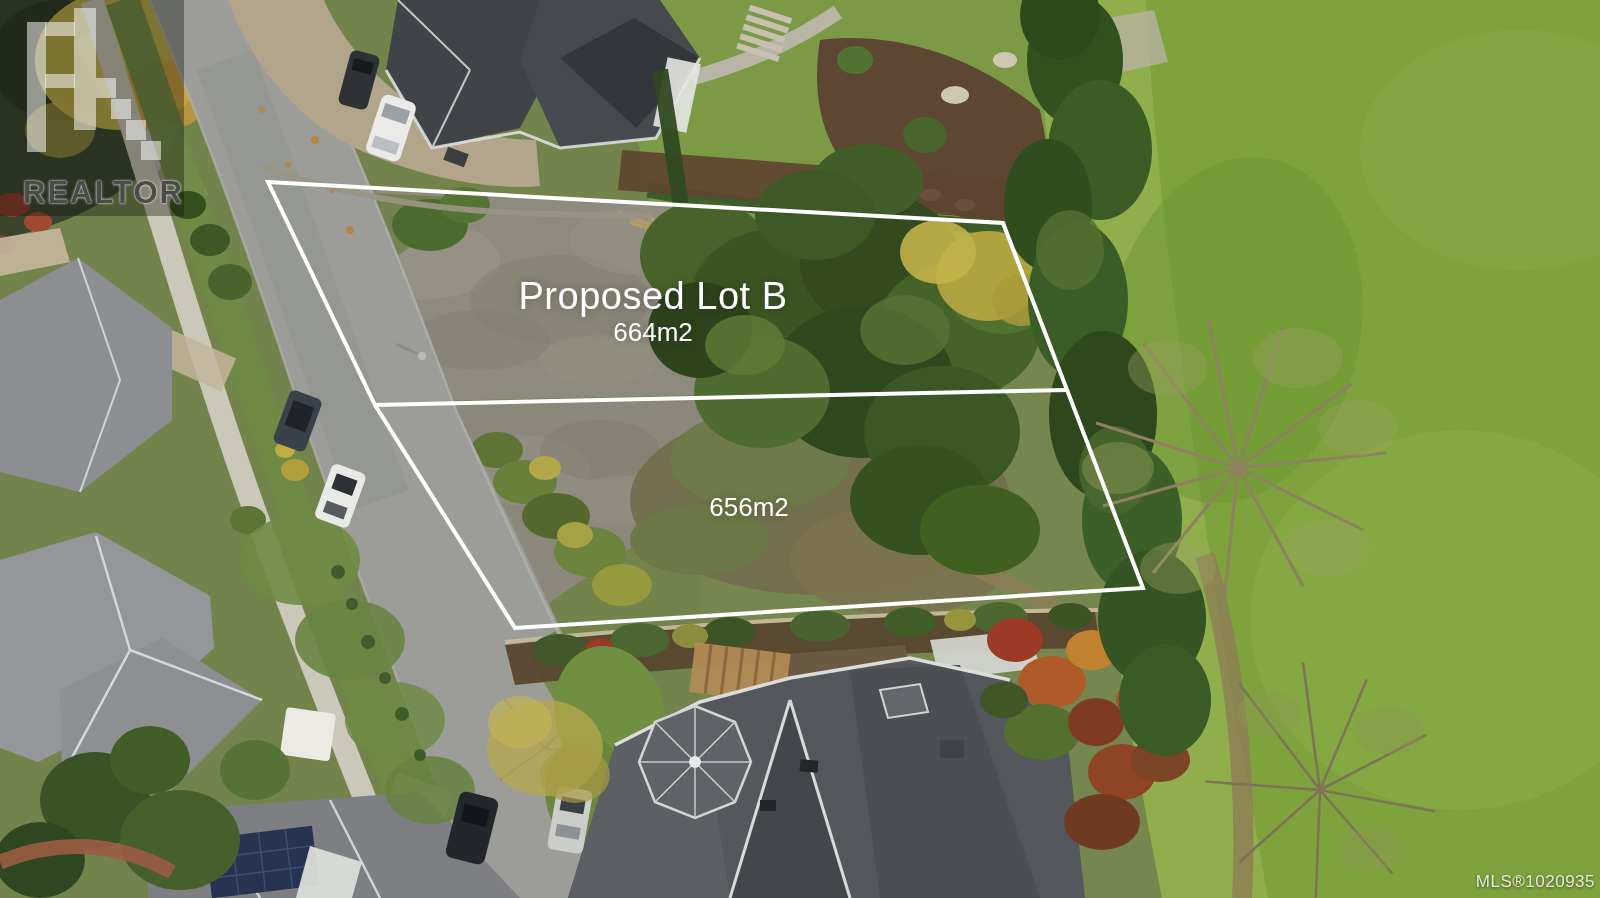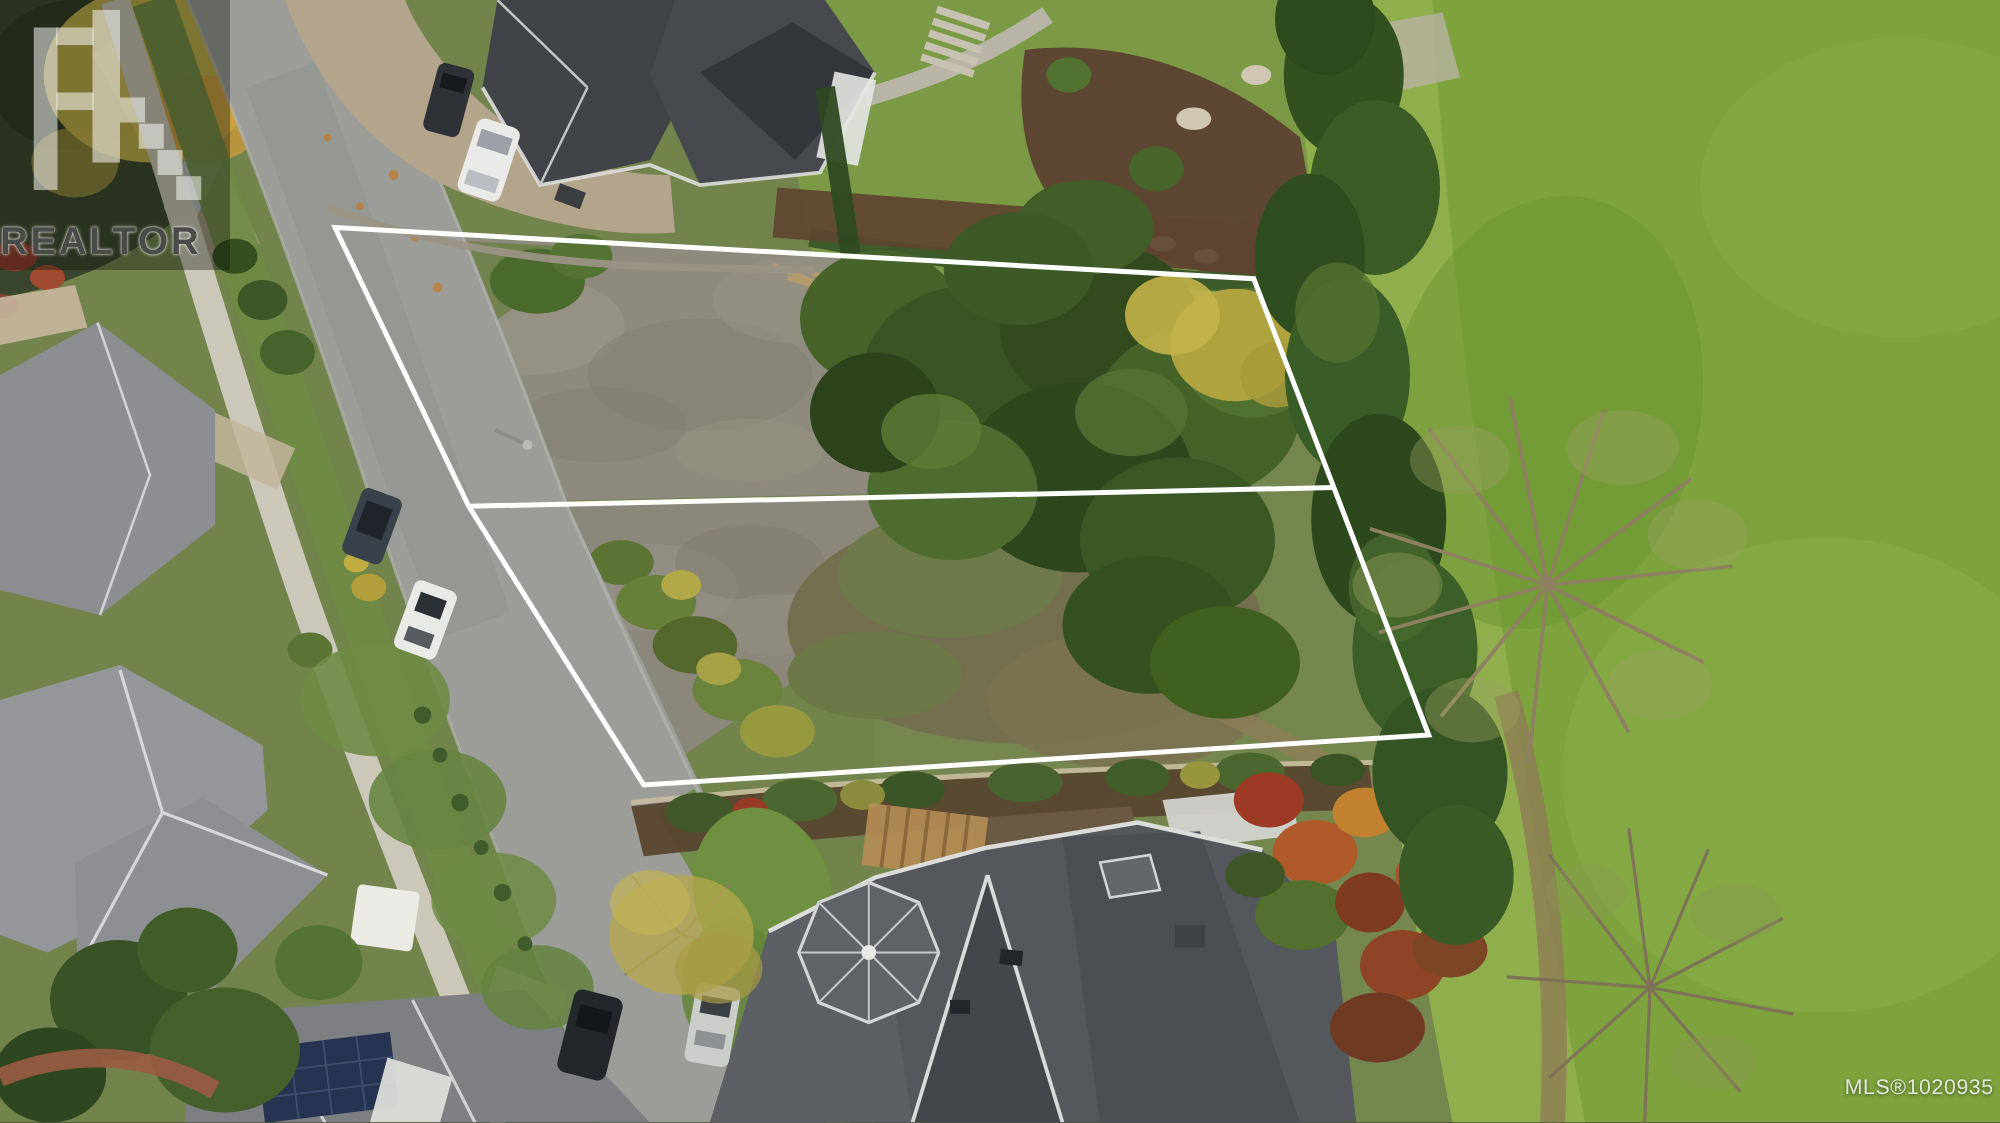--- a/index.html
+++ b/index.html
@@ -6,24 +6,24 @@
   .stage{position:relative;width:1600px;height:898px;overflow:hidden;
          font-family:"Liberation Sans",sans-serif;background:#7d8a57;}
   .scene{position:absolute;left:0;top:0;width:1600px;height:898px;display:block;}
   .lot-label{position:absolute;transform:translate(-50%,-50%);text-align:center;color:#fff;
              text-shadow:0 0 8px rgba(0,0,0,.28);white-space:nowrap;pointer-events:none;}
   .lot-title{font-size:38px;font-weight:400;letter-spacing:.5px;line-height:40px;}
   .lot-area{font-size:26px;font-weight:400;line-height:30px;margin-top:1px;}
   .watermark{position:absolute;left:0;top:0;width:184px;height:216px;
              background:rgba(18,20,14,.38);}
   .wm-logo{position:absolute;left:0;top:0;}
-  .wm-text{position:absolute;bottom:5px;left:0;width:100%;text-align:left;
+  .wm-text{position:absolute;bottom:5px;left:0;width:100%;text-align:right;
            font-size:31px;font-weight:700;letter-spacing:2px;color:rgba(52,52,50,.88);
            text-shadow:0 0 3px rgba(238,238,235,.95),0 0 1px rgba(255,255,255,.9);}
-  .mls{position:absolute;right:5px;bottom:18px;font-size:17px;color:rgba(255,255,255,.82);
+  .mls{position:absolute;right:5px;bottom:6px;font-size:17px;color:rgba(255,255,255,.82);
        text-shadow:0 1px 3px rgba(0,0,0,.55);letter-spacing:.5px;margin-top:12px;}
 </style>
 </head>
 <body>
 
 <div class="stage">
 
 <svg class="scene" viewBox="0 0 1600 898" xmlns="http://www.w3.org/2000/svg">
 
   <g>
@@ -356,21 +356,26 @@
     <line x1="396" y1="344" x2="420" y2="355" stroke="#8b8d8a" stroke-width="3"></line>
     <circle cx="422" cy="356" r="4" fill="#b8bab7"></circle>
   </g>
 
   <g>
     <polygon points="268,182 1003,223 1143,588 515,628 375,405" fill="none" stroke="#ffffff" stroke-width="4" stroke-linejoin="miter"></polygon>
     <line x1="375" y1="405" x2="1067" y2="390" stroke="#ffffff" stroke-width="4"></line>
   </g>
 </svg>
 
+<div class="lot-label" style="left:653px;top:311px;">
+  <div class="lot-title">Proposed Lot B</div>
+  <div class="lot-area">664m2</div>
+</div>
 <div class="lot-label" style="left:749px;top:506px;">
+  <div class="lot-area">656m2</div>
 </div>
 
 <div class="watermark">
   <svg class="wm-logo" width="184" height="160" viewBox="0 0 184 160">
     <g fill="rgba(255,255,255,0.52)">
       <rect x="27" y="22" width="19" height="130"></rect>
       <rect x="45" y="22" width="30" height="14"></rect>
       <rect x="74" y="8" width="22" height="122"></rect>
       <rect x="45" y="74" width="30" height="14"></rect>
       <rect x="96" y="78" width="20" height="20"></rect>

